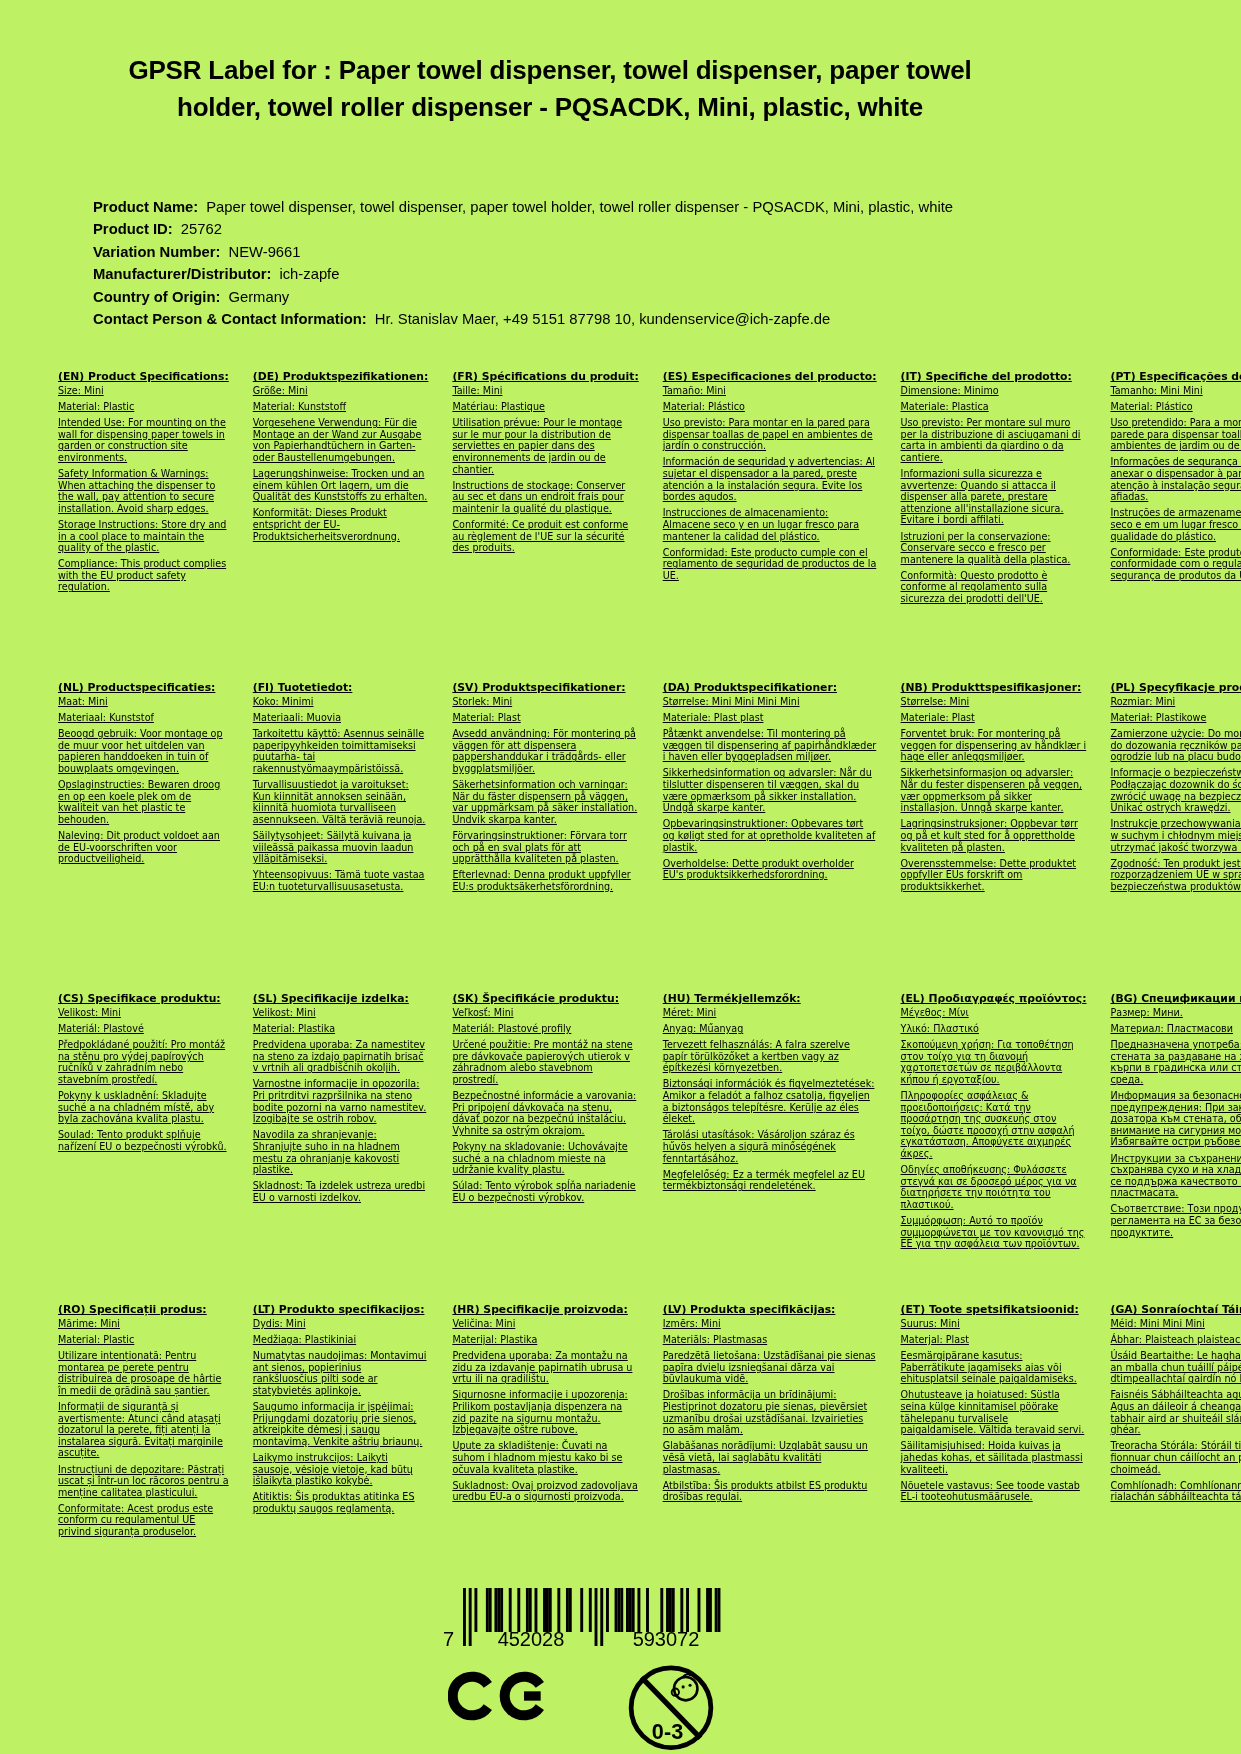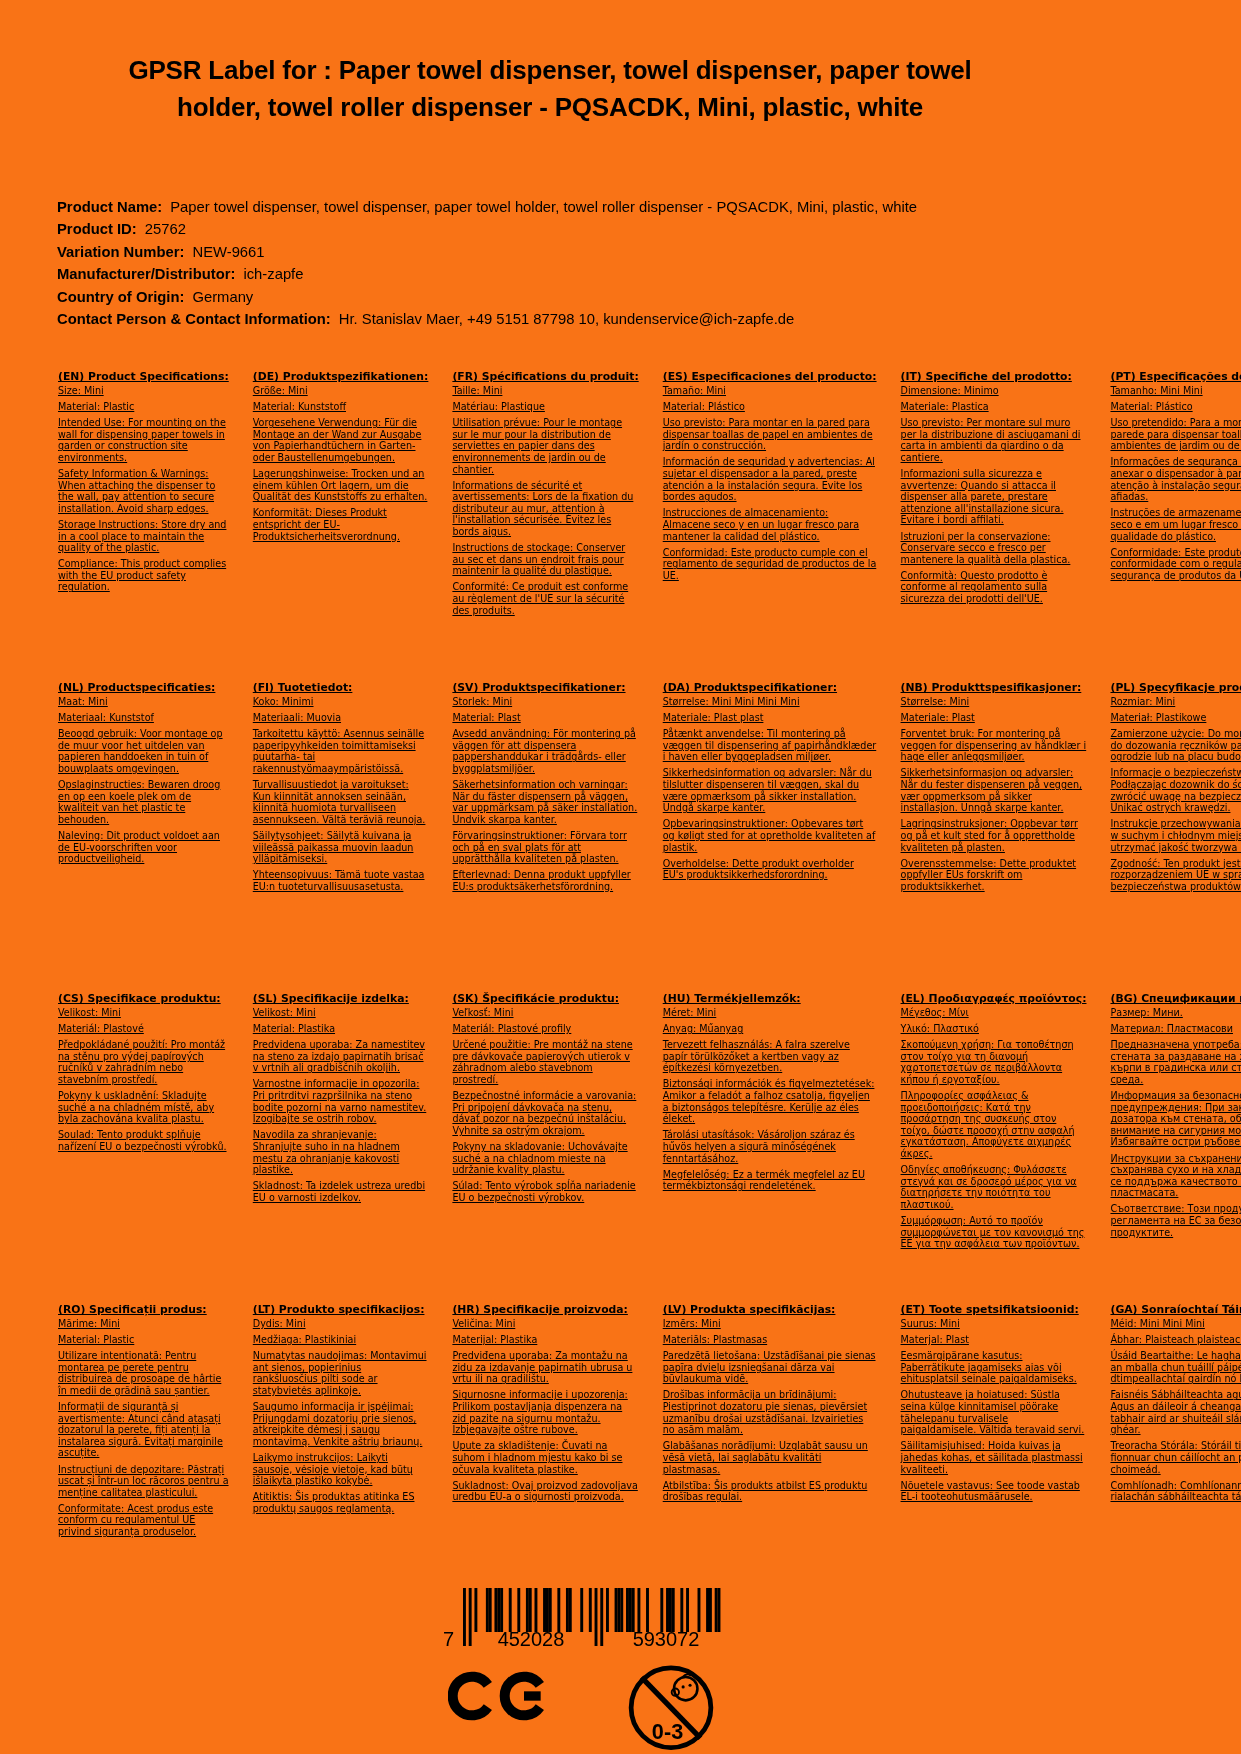--- a/index.html
+++ b/index.html
@@ -1,39 +1,39 @@
 <!DOCTYPE html>
 <html><head>
 <meta charset="utf-8">
 <style>
   html,body{margin:0;padding:0;background:#ffffff;}
   .page{
     position:relative;
     width:1241px;height:1754px;
-    background:#f97316;
+    background:#bef264;
     color:#000000;
     overflow:hidden;
     font-family:"DejaVu Sans",sans-serif;
   }
   .title{
     position:absolute;top:52px;left:0;width:1100px;
     margin:0;
     text-align:center;
     font-family:"Liberation Sans",sans-serif;
     font-size:26px;line-height:37px;font-weight:bold;
     letter-spacing:-0.2px;
   }
   .title-wrap{display:inline-block;max-width:860px;}
   .info{
     position:absolute;top:196px;left:57px;width:1130px;
     font-family:"Liberation Sans",sans-serif;
     font-size:14.8px;line-height:22.4px;
   }
   .info-row{white-space:nowrap;}
-  .info-label{font-weight:bold;margin-right:8px;}
+  .info-label{font-weight:bold;margin-right:8px;margin-left:36px;}
   .grid{
     position:absolute;top:370px;left:58px;width:1160px;
     display:grid;
     grid-template-columns:repeat(6,1fr);
     grid-auto-rows:311px;
     column-gap:24px;
     text-decoration:underline;
   }
   .spec-cell{overflow:visible;}
   .spec-head{
@@ -115,21 +115,20 @@
           <p>Konformität: Dieses Produkt entspricht der EU-Produktsicherheitsverordnung.</p>
         </div>
   </div>
 
   <div class="spec-cell">
     <div class="spec-head">(FR) Spécifications du produit:</div>
     <div class="spec-body">
           <p>Taille: Mini</p>
           <p>Matériau: Plastique</p>
           <p>Utilisation prévue: Pour le montage sur le mur pour la distribution de serviettes en papier dans des environnements de jardin ou de chantier.</p>
-          <p>Informations de sécurité et avertissements: Lors de la fixation du distributeur au mur, attention à l'installation sécurisée. Évitez les bords aigus.</p>
           <p>Instructions de stockage: Conserver au sec et dans un endroit frais pour maintenir la qualité du plastique.</p>
           <p>Conformité: Ce produit est conforme au règlement de l'UE sur la sécurité des produits.</p>
         </div>
   </div>
 
   <div class="spec-cell">
     <div class="spec-head">(ES) Especificaciones del producto:</div>
     <div class="spec-body">
           <p>Tamaño: Mini</p>
           <p>Material: Plástico</p>

